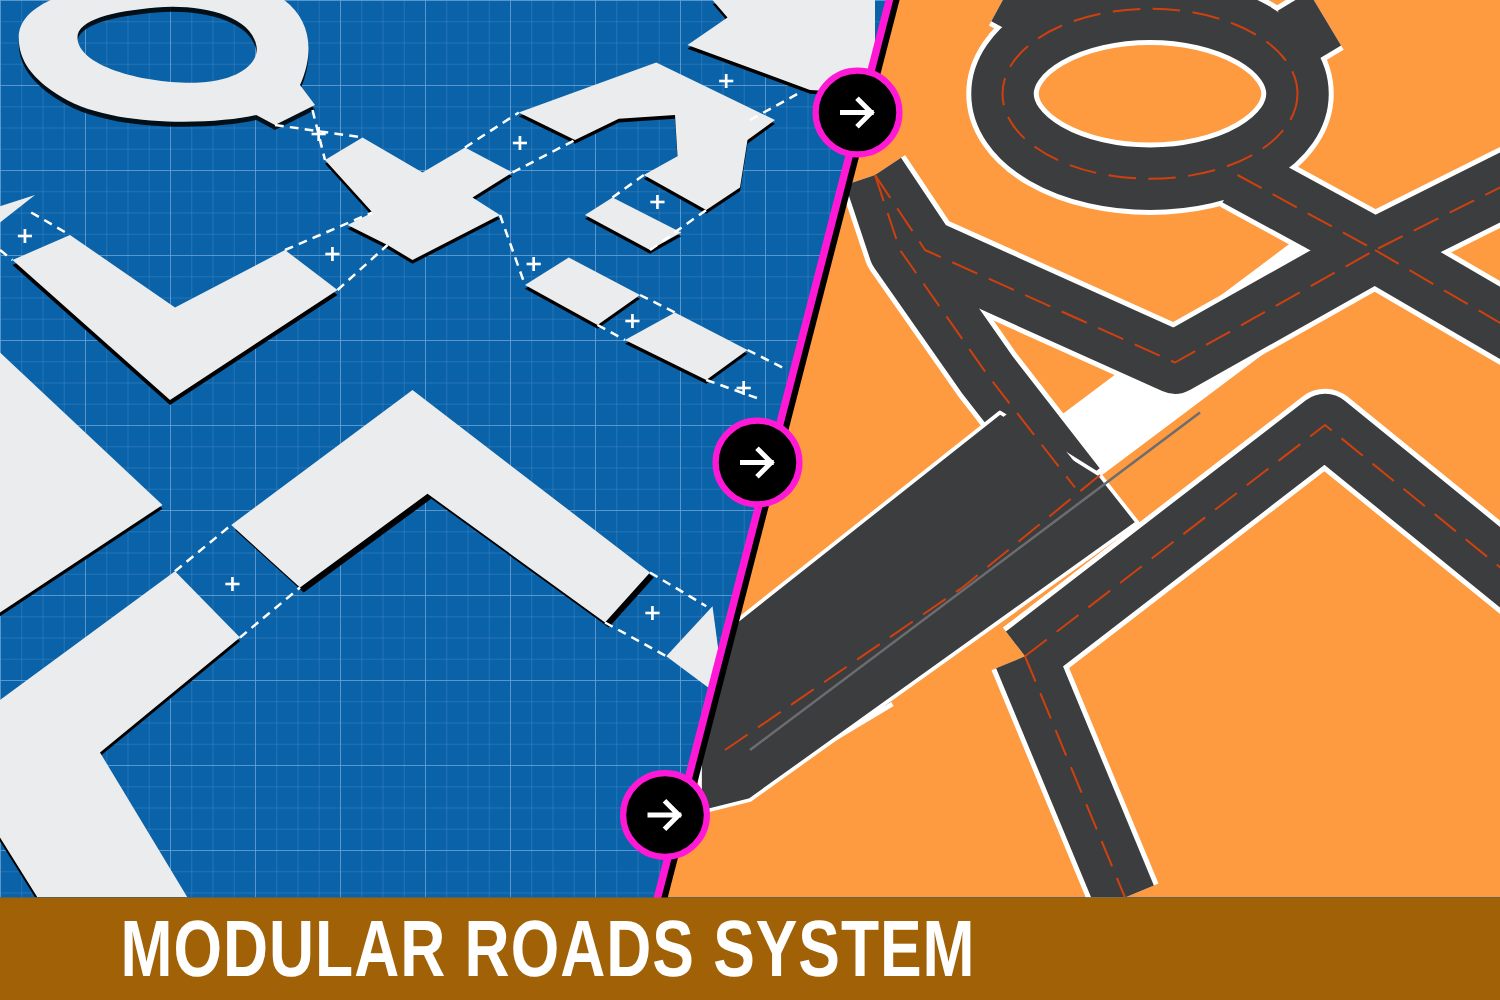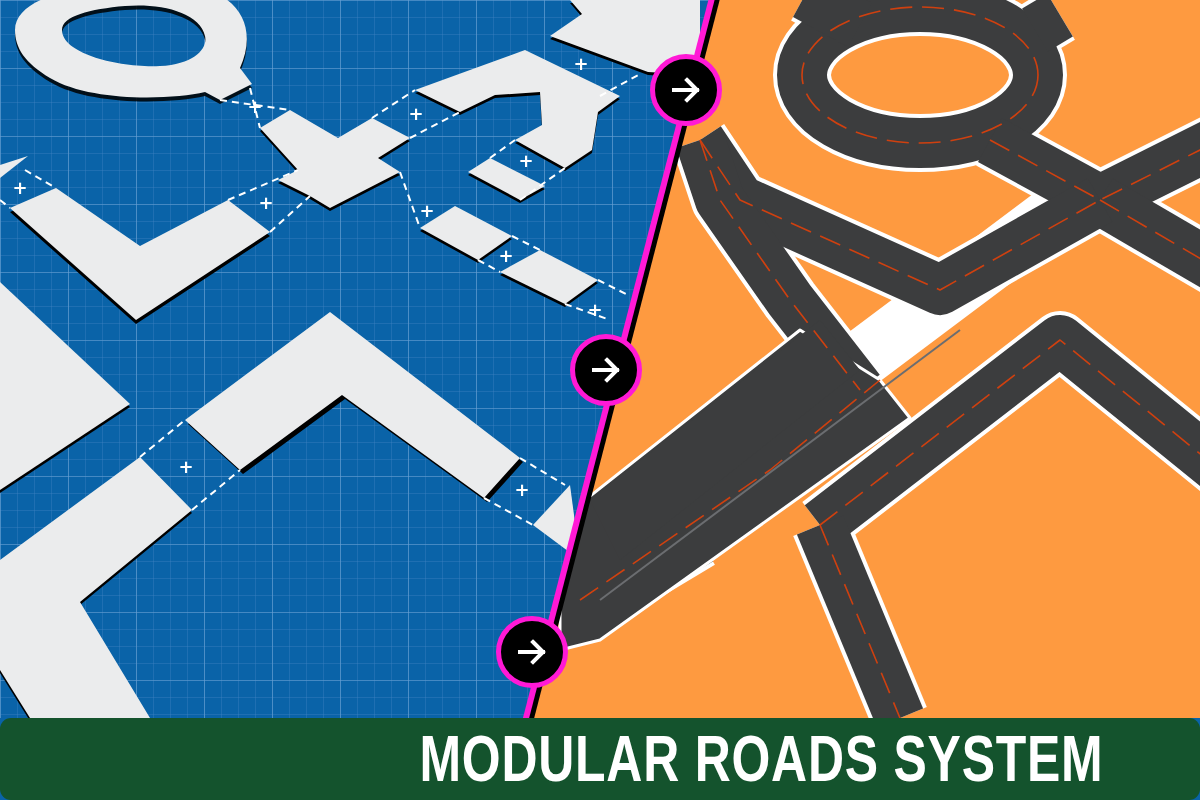--- a/index.html
+++ b/index.html
@@ -1,20 +1,20 @@
 <!DOCTYPE html>
 <html><head>
   <meta charset="utf-8">
   <style>
     html, body { margin: 0; padding: 0; }
     body { width: 1200px; height: 800px; overflow: hidden; position: relative; background: #0a63a8; font-family: "Liberation Sans", sans-serif; }
     .scene { position: absolute; left: 0; top: 0; width: 1200px; height: 800px; }
     .banner {
       position: absolute; left: 0; top: 718px; width: 1200px; height: 82px;
-      background: #14532d; display: flex; align-items: center; justify-content: flex-end; border-radius: 11px;
+      background: #a16207; display: flex; align-items: center; justify-content: flex-start;
     }
     .banner-title {
       color: #ffffff; font-family: "Liberation Sans", sans-serif; font-weight: 700;
       font-size: 64px; letter-spacing: 1px; transform: scaleX(0.78); white-space: nowrap;
       line-height: 1;
     }
     .arrow-badge {
       position: absolute; width: 72px; height: 72px; border-radius: 50%;
       background: #000; border: 5px solid #ff19d6; box-sizing: border-box;
       display: flex; align-items: center; justify-content: center; cursor: pointer;

